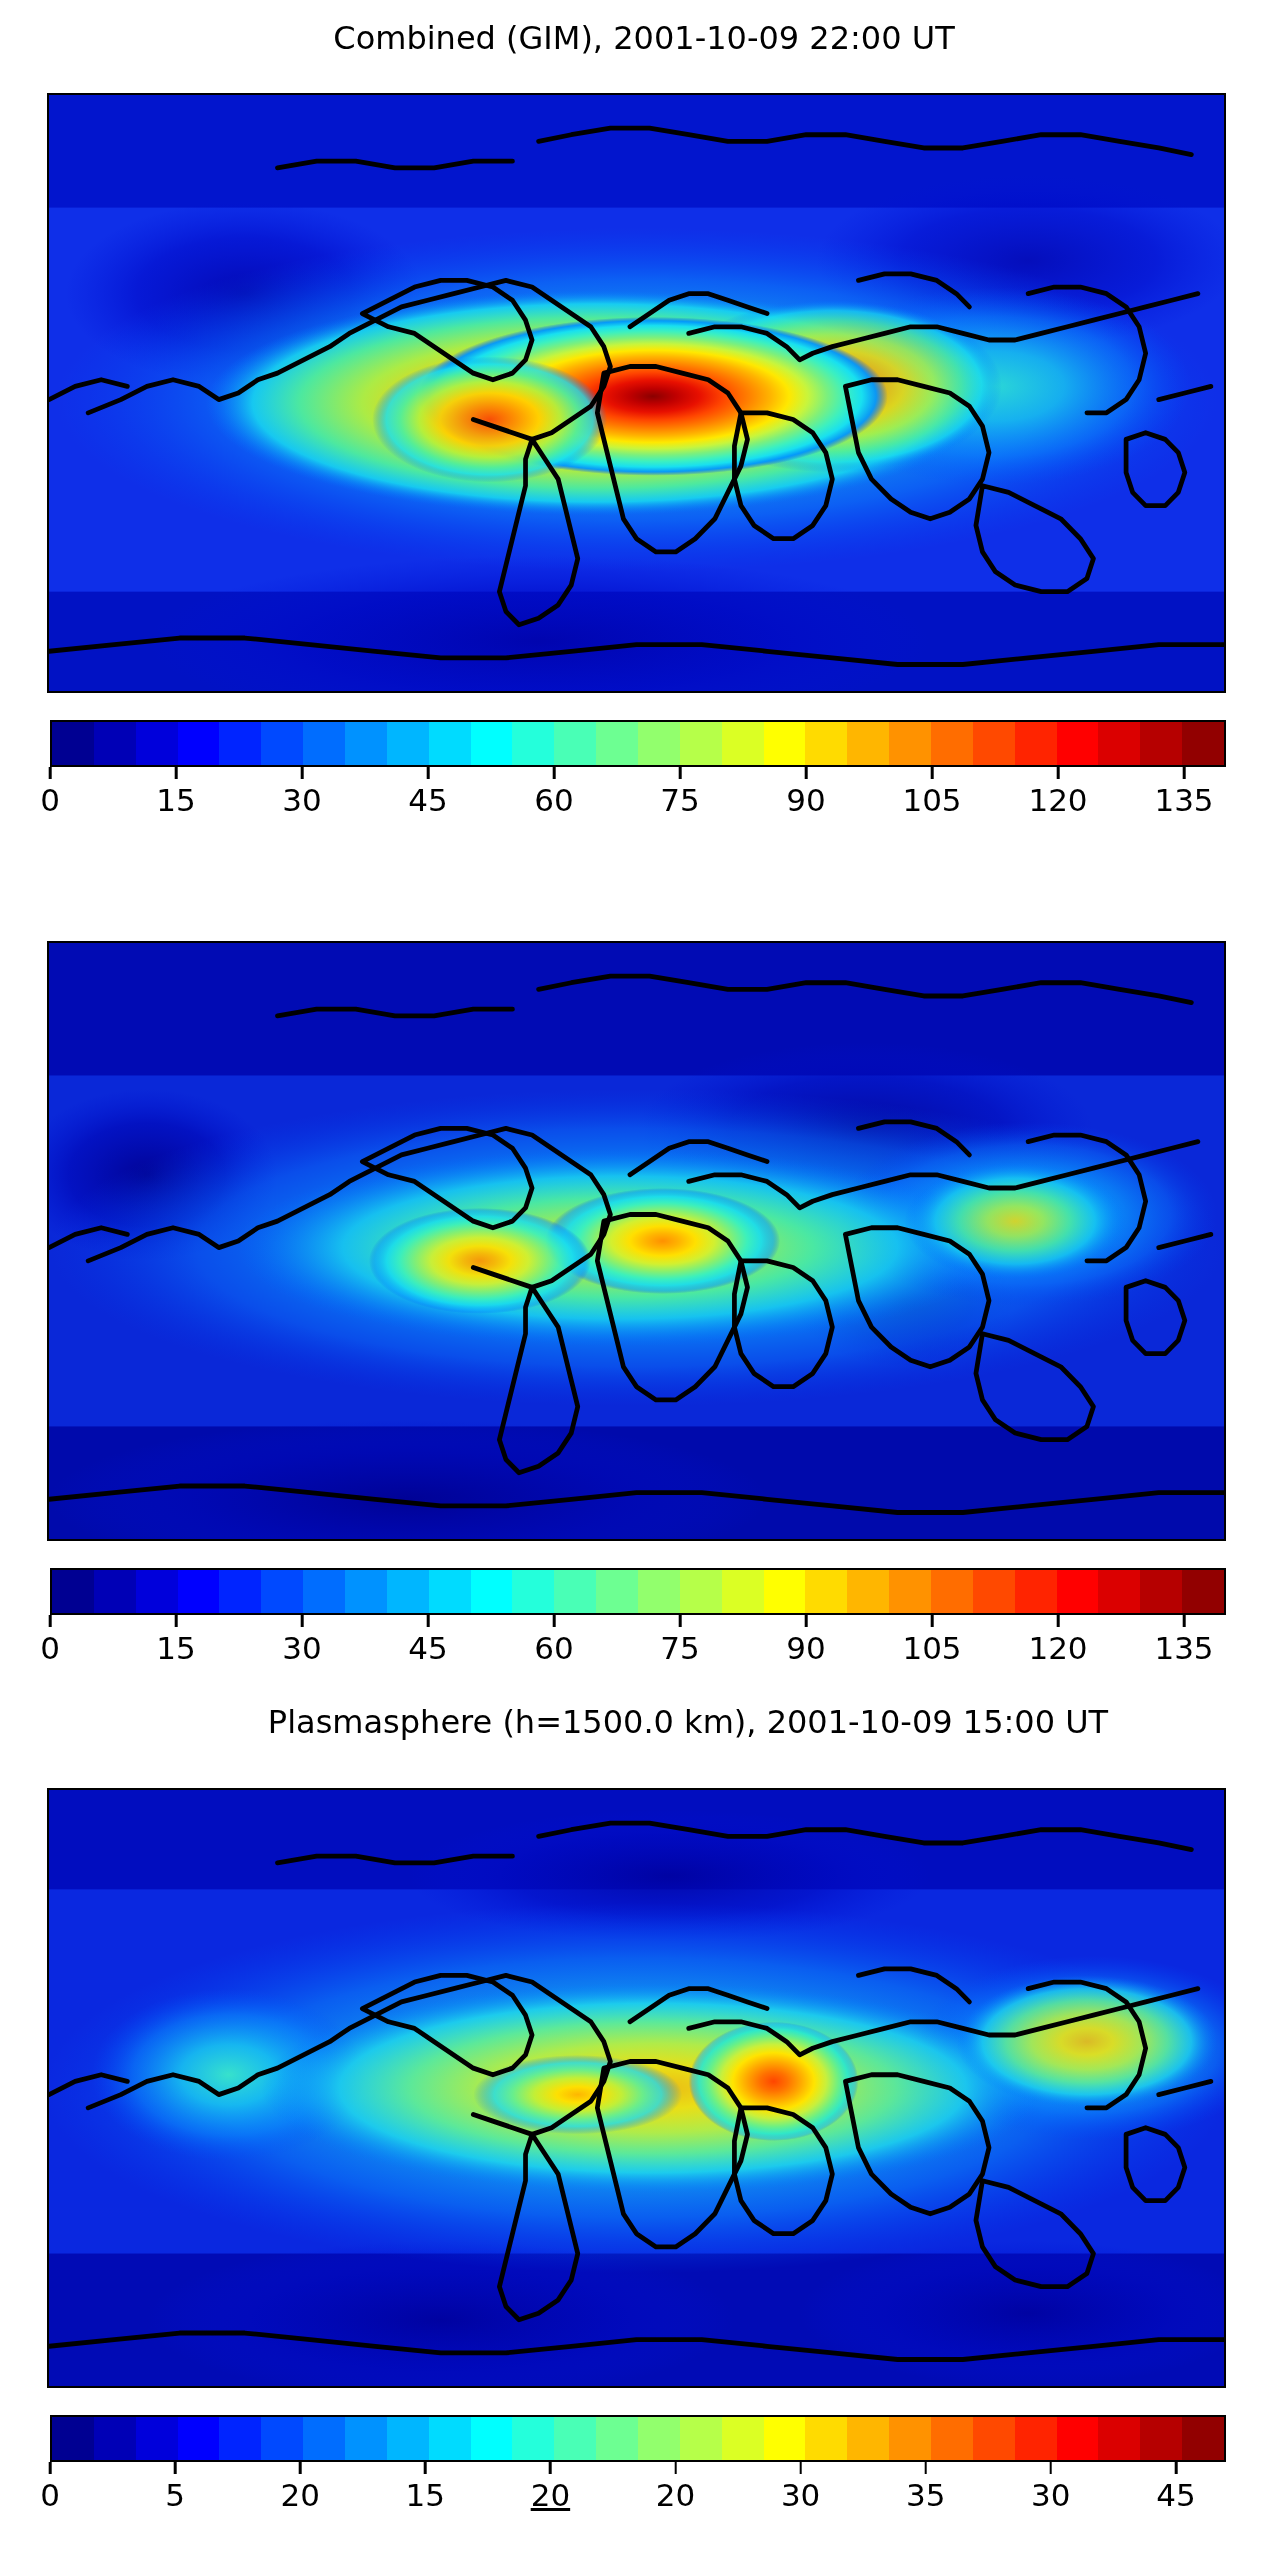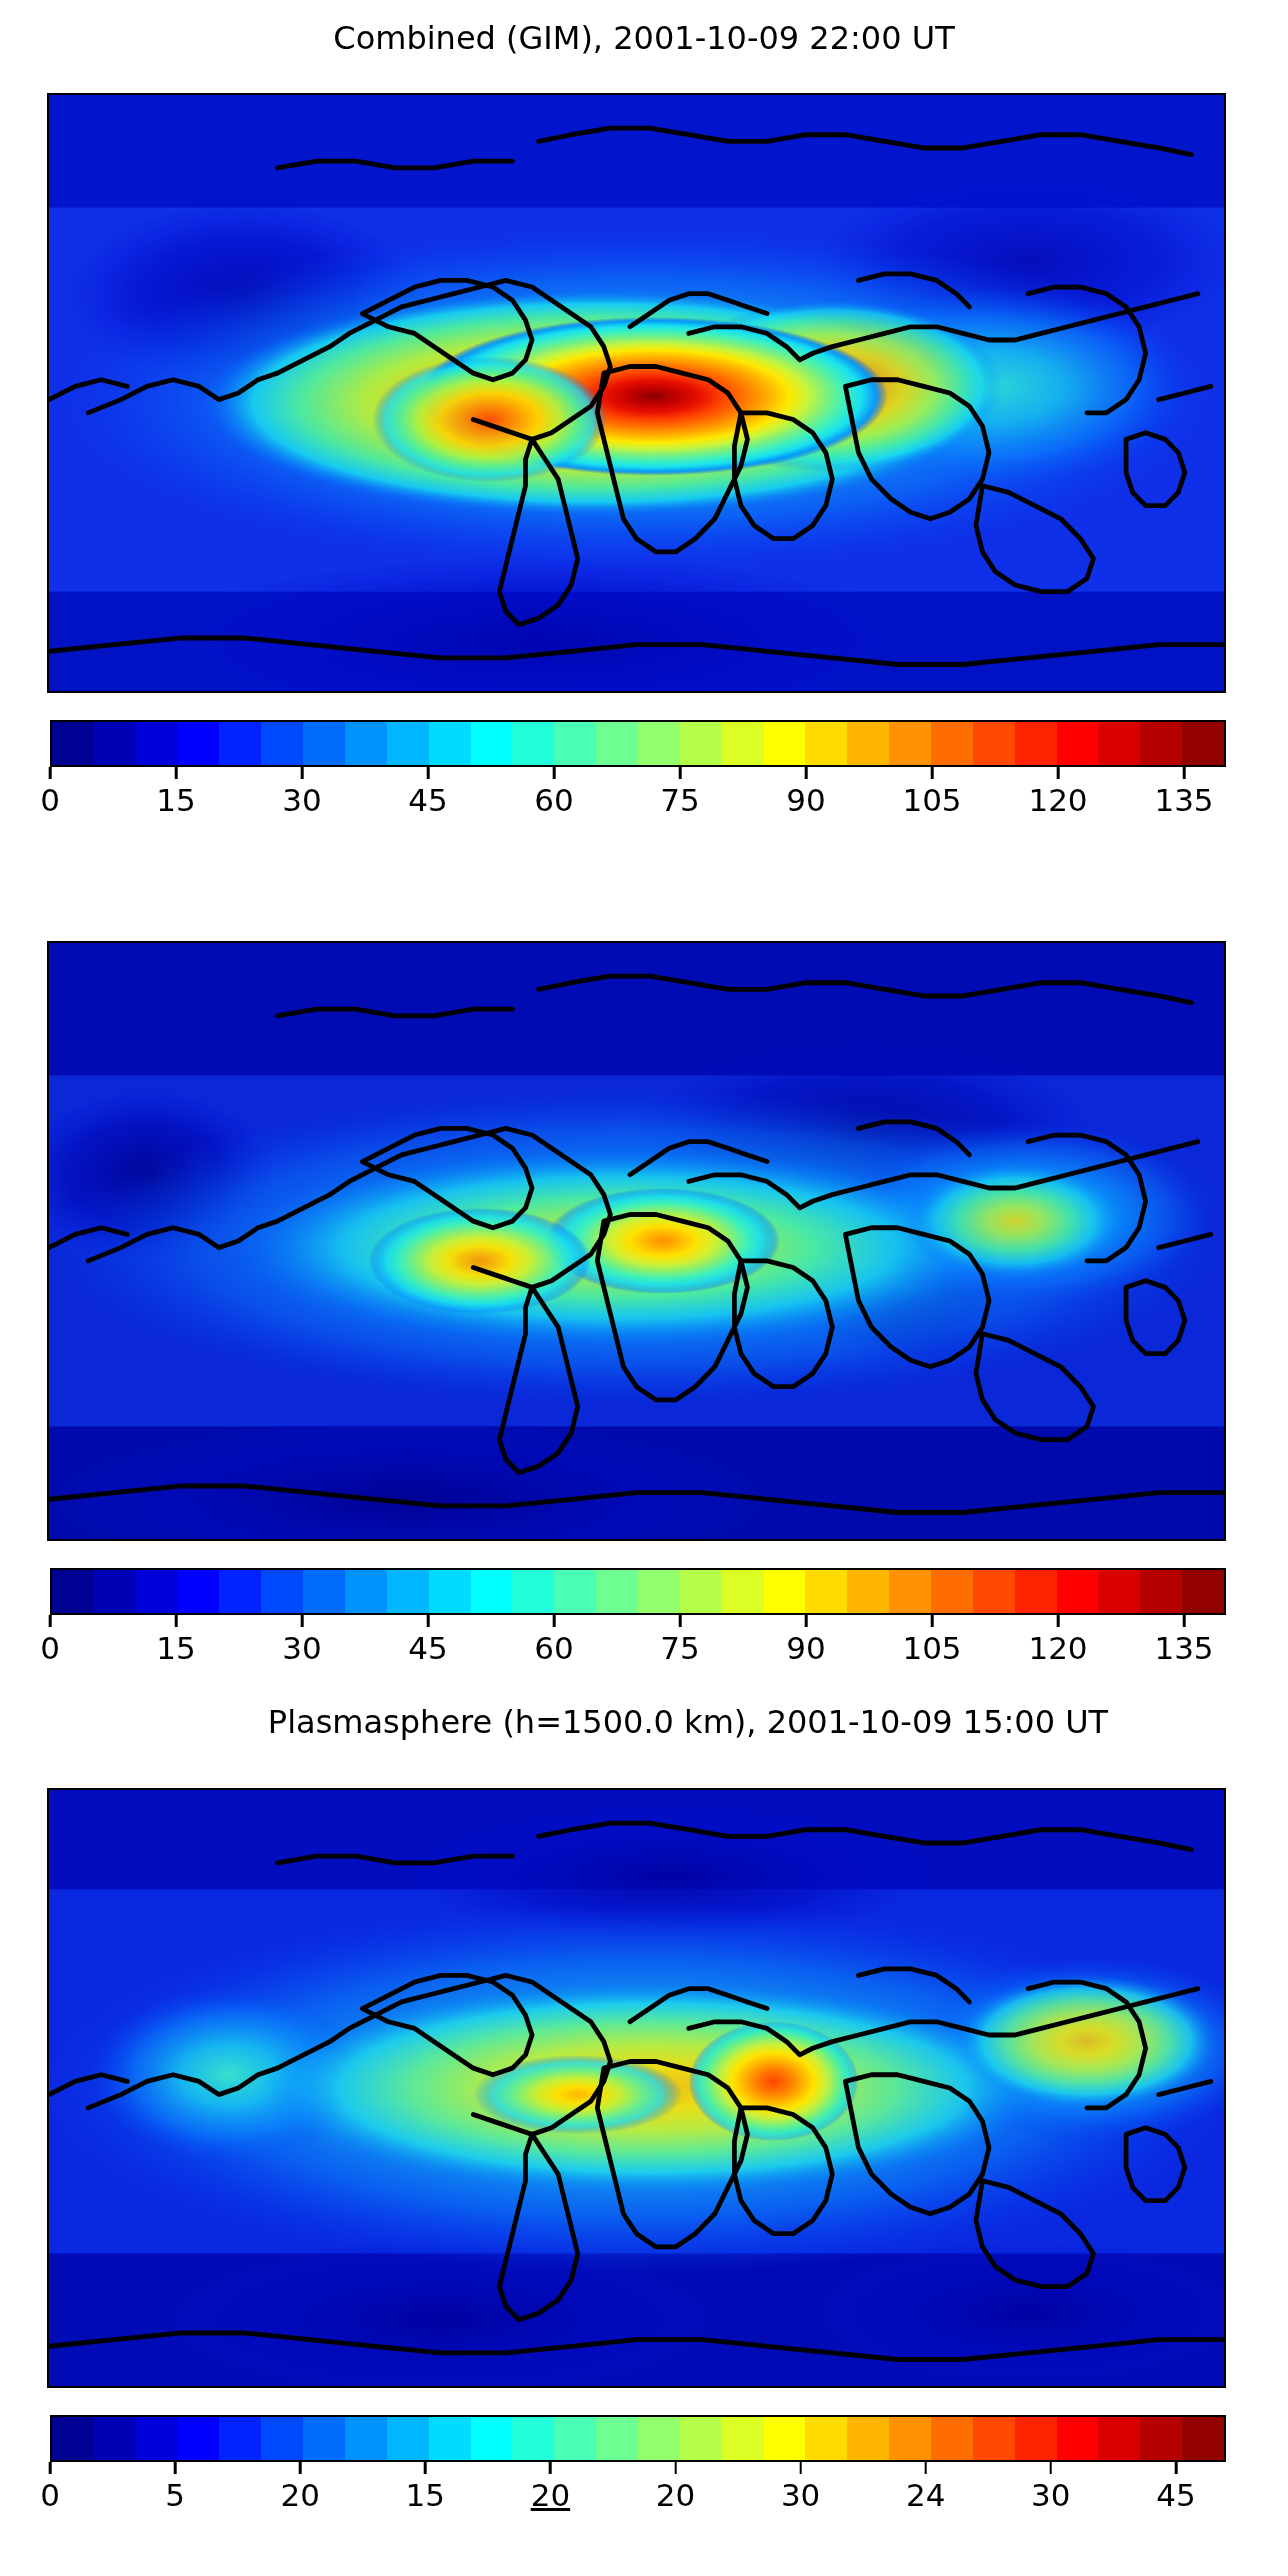--- a/index.html
+++ b/index.html
@@ -495,20 +495,20 @@
         <span style="left: 95.7447%;"></span>
       </div>
     <div class="cbar-labels" style="top:781px;">
         <span style="left: 0%;">0</span>
         <span style="left: 10.6383%;">5</span>
         <span style="left: 21.2766%;">20</span>
         <span style="left: 31.9149%;">15</span>
         <span style="left: 42.5532%; text-decoration: underline;">20</span>
         <span style="left: 53.1915%;">20</span>
         <span style="left: 63.8298%;">30</span>
-        <span style="left: 74.4681%;">24</span>
+        <span style="left: 74.4681%;">35</span>
         <span style="left: 85.1064%;">30</span>
         <span style="left: 95.7447%;">45</span>
       </div>
   </div>
 
 </div>
 
 
 </body></html>

